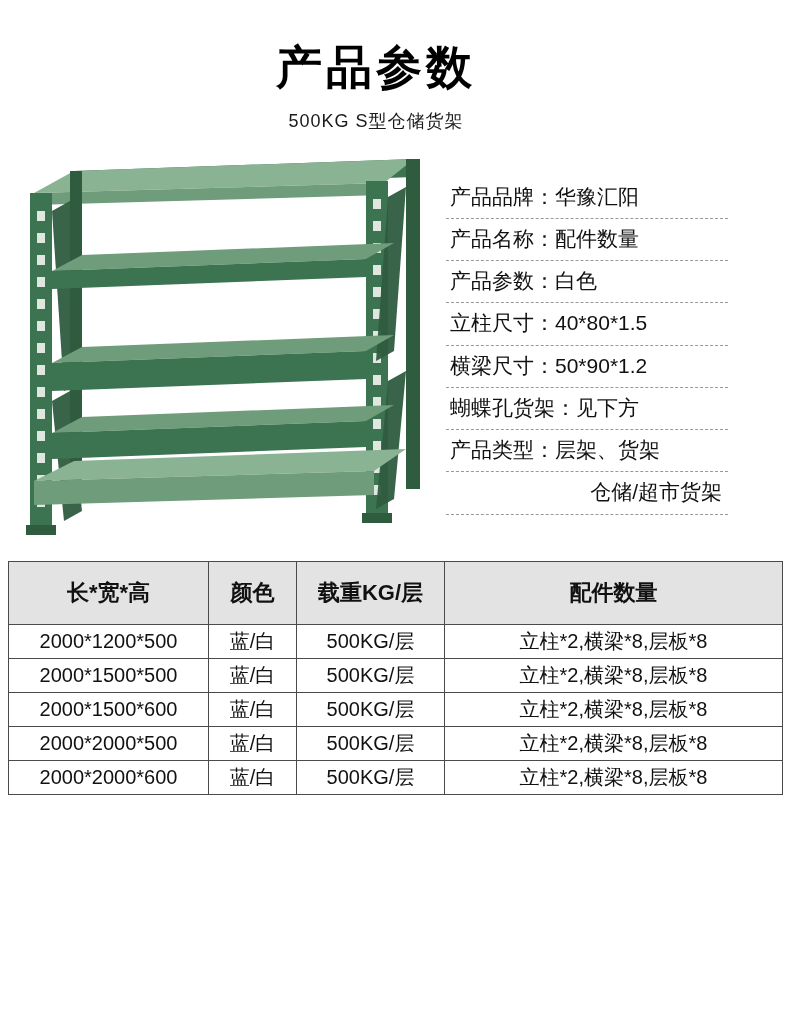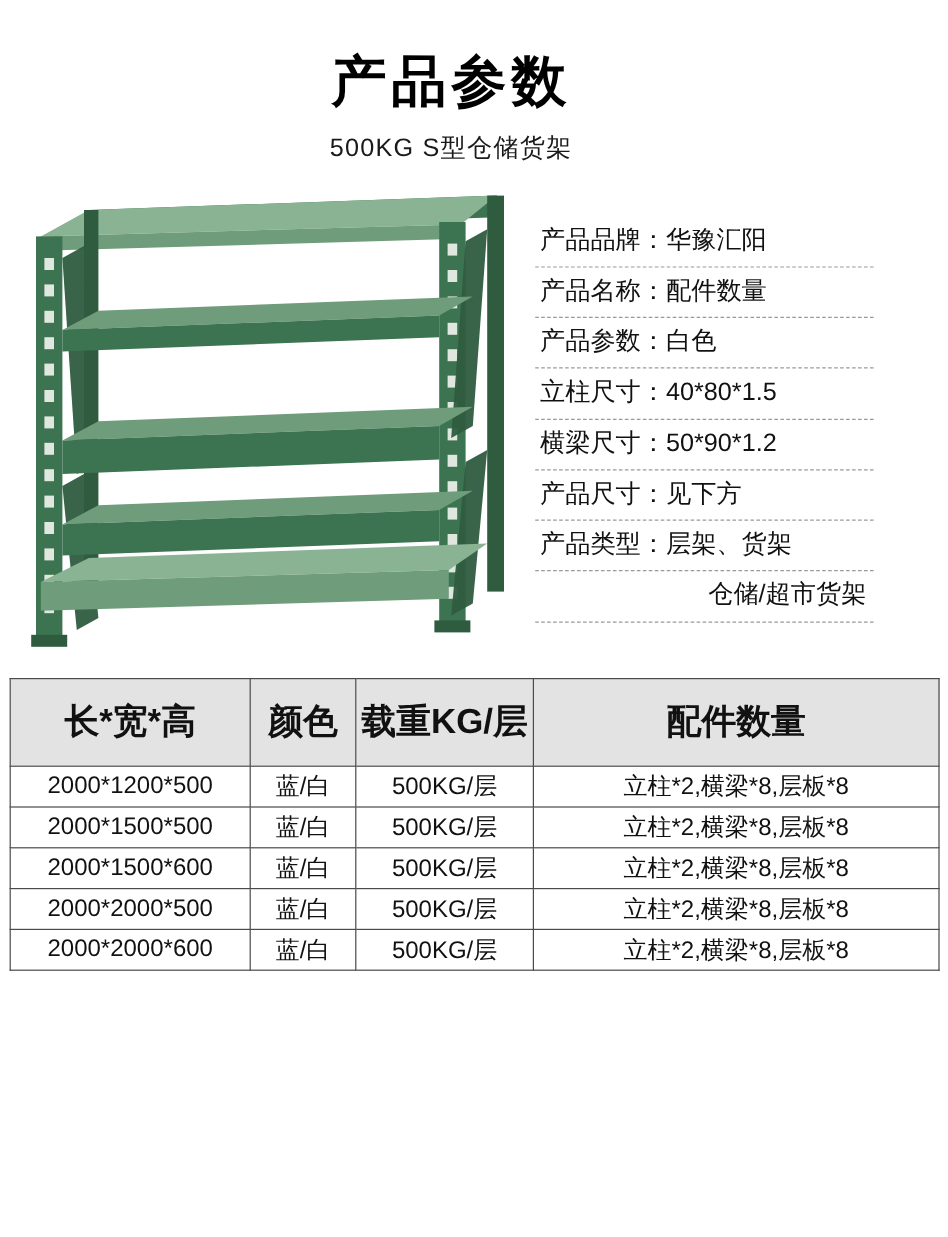--- a/index.html
+++ b/index.html
@@ -27,21 +27,21 @@
     padding-top: 42px;
   }
   .main-title {
     font-size: 46px;
     font-weight: bold;
     letter-spacing: 4px;
     line-height: 1.1;
     color: #000;
   }
   .sub-title {
-    font-size: 21px;
+    font-size: 18px;
     margin-top: 16px;
     letter-spacing: 1px;
     color: #1a1a1a;
   }
   
   .middle {
     display: flex;
     align-items: flex-start;
     padding: 18px 14px 0 14px;
   }
@@ -85,21 +85,21 @@
     border: 1px solid #4a4a4a;
     text-align: center;
     font-size: 20px;
     color: #111;
     padding: 9px 2px;
     white-space: nowrap;
   }
   table.spec-table thead th {
     background: #e3e3e3;
     font-weight: bold;
-    font-size: 29px;
+    font-size: 22px;
     padding: 16px 2px;
   }
   table.spec-table tbody td {
     font-size: 20px;
     padding: 3px 2px;
   }
   col.c1 { width: 200px; }
   col.c2 { width: 88px; }
   col.c3 { width: 148px; }
   col.c4 { width: 338px; }
@@ -201,21 +201,21 @@
       <div class="spec-row">
         <span class="label">产品参数：</span><span class="value">白色</span>
       </div>
       <div class="spec-row">
         <span class="label">立柱尺寸：</span><span class="value">40*80*1.5</span>
       </div>
       <div class="spec-row">
         <span class="label">横梁尺寸：</span><span class="value">50*90*1.2</span>
       </div>
       <div class="spec-row">
-        <span class="label">产品尺寸：</span><span class="value">见下方</span>
+        <span class="label">蝴蝶孔货架：</span><span class="value">见下方</span>
       </div>
       <div class="spec-row">
         <span class="label">产品类型：</span><span class="value">层架、货架</span>
       </div>
       <div class="spec-row cont">仓储/超市货架</div>
     </div>
 
   </div>
 
   <div class="table-wrap">

